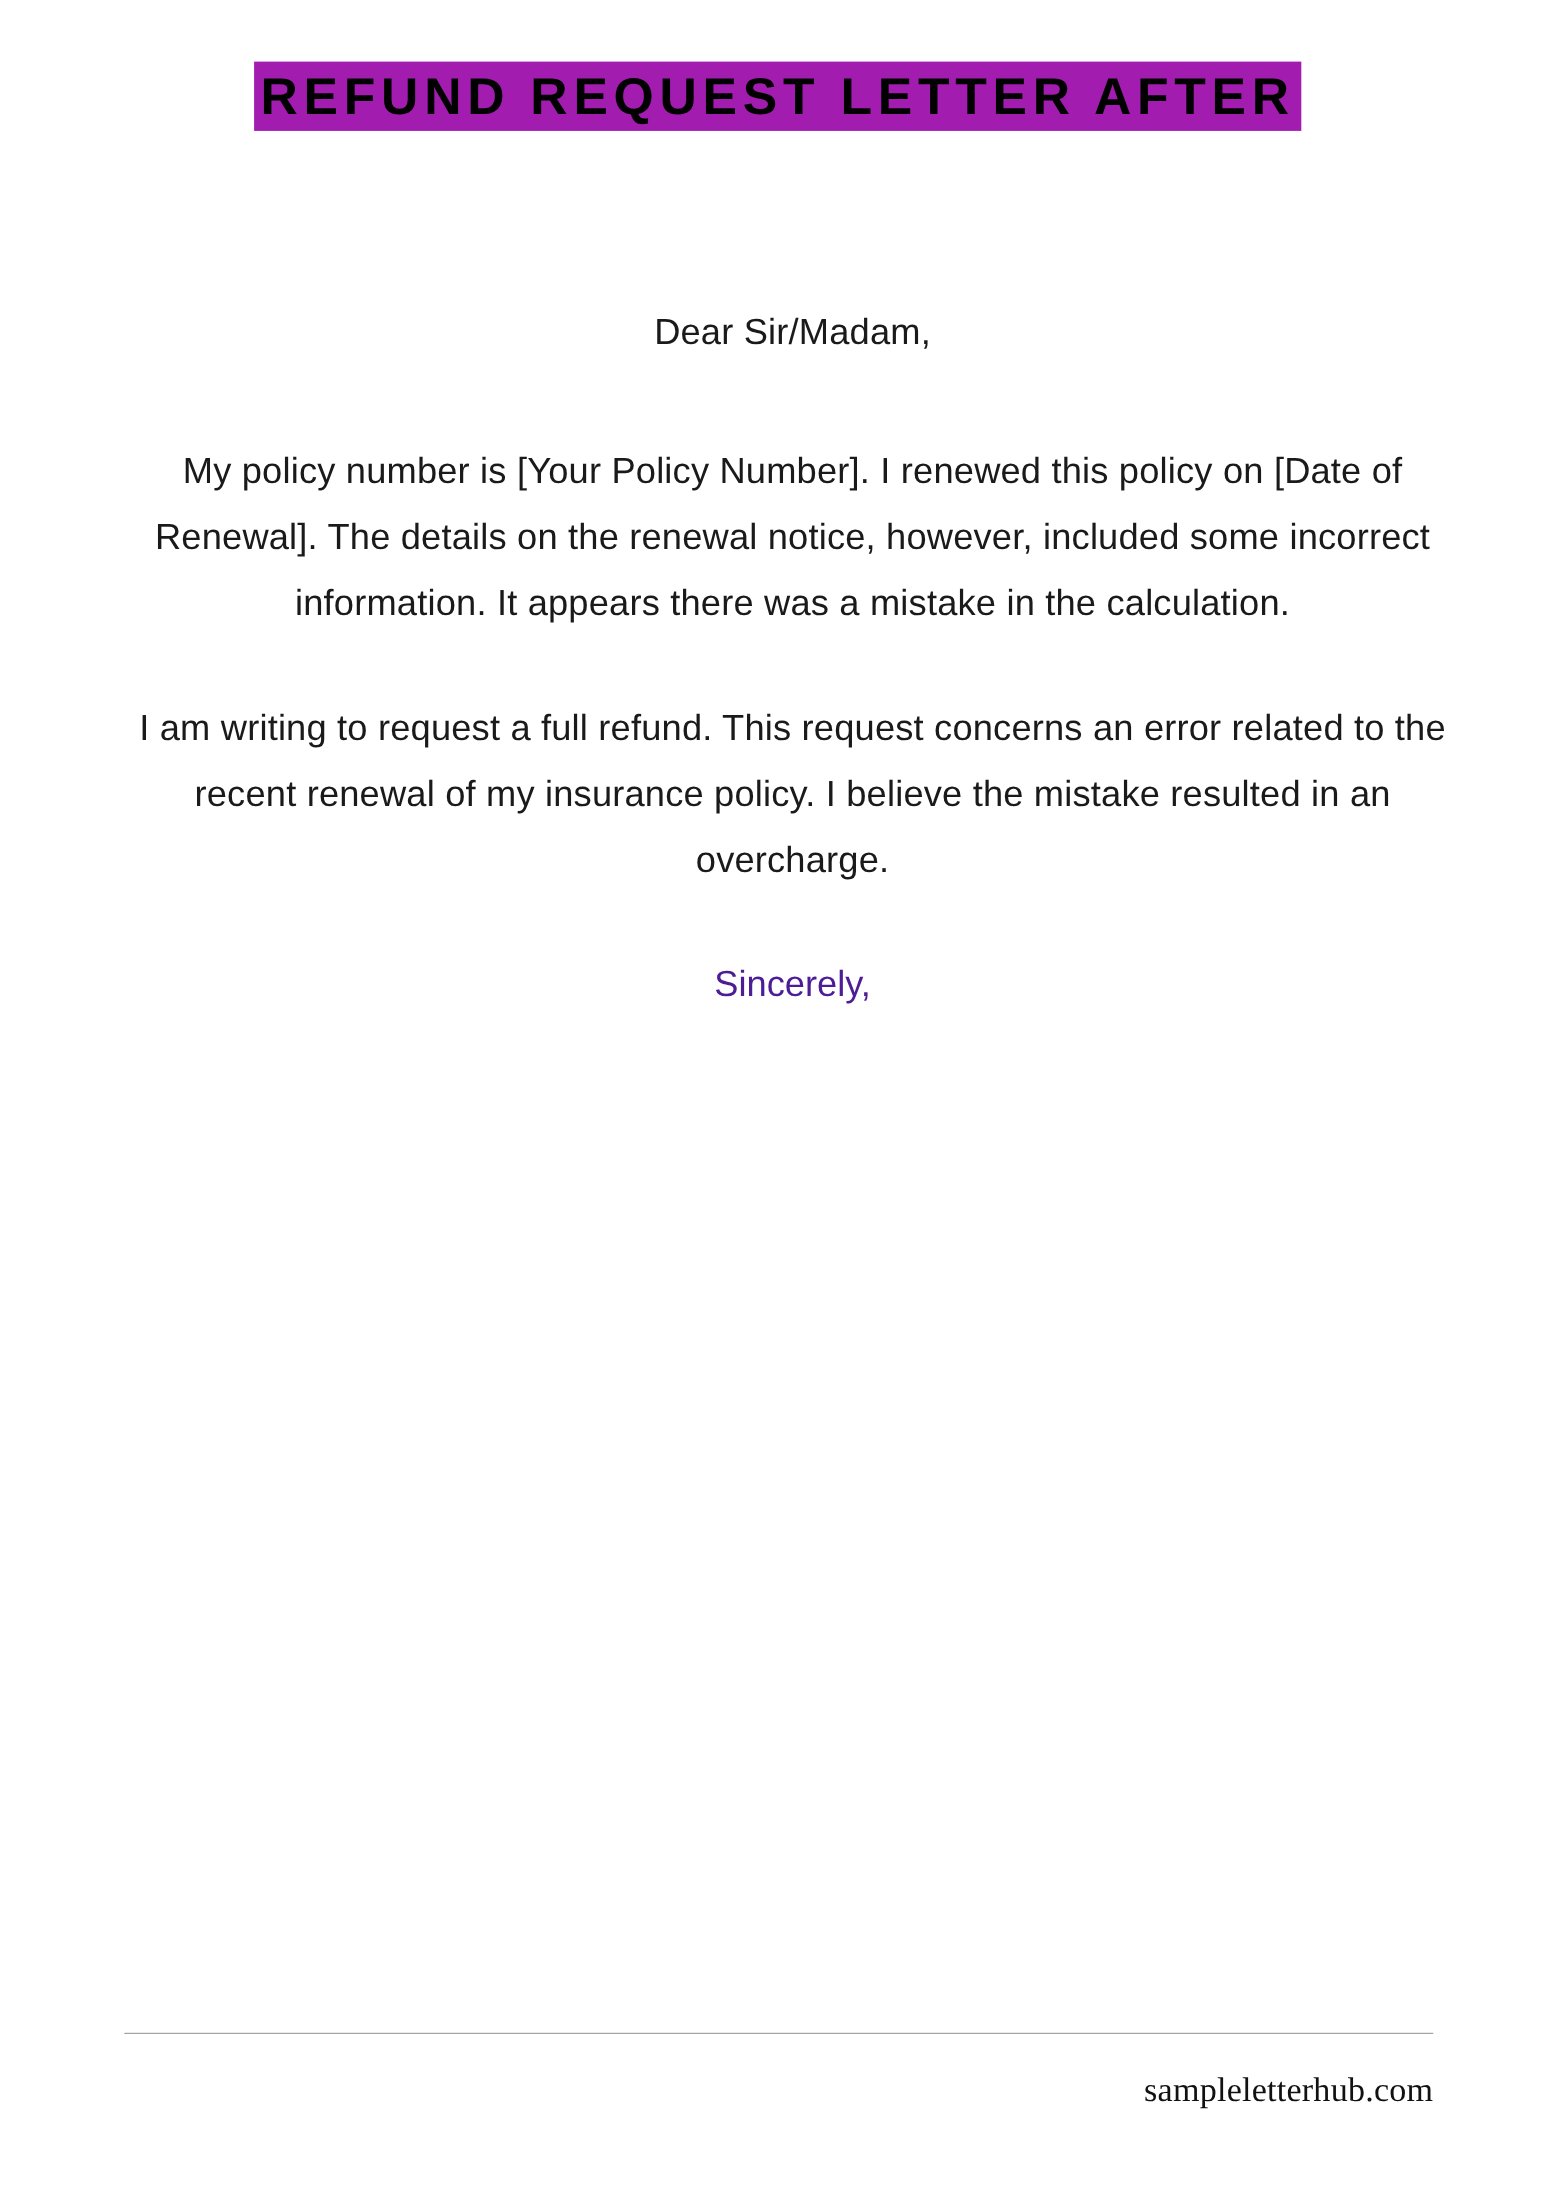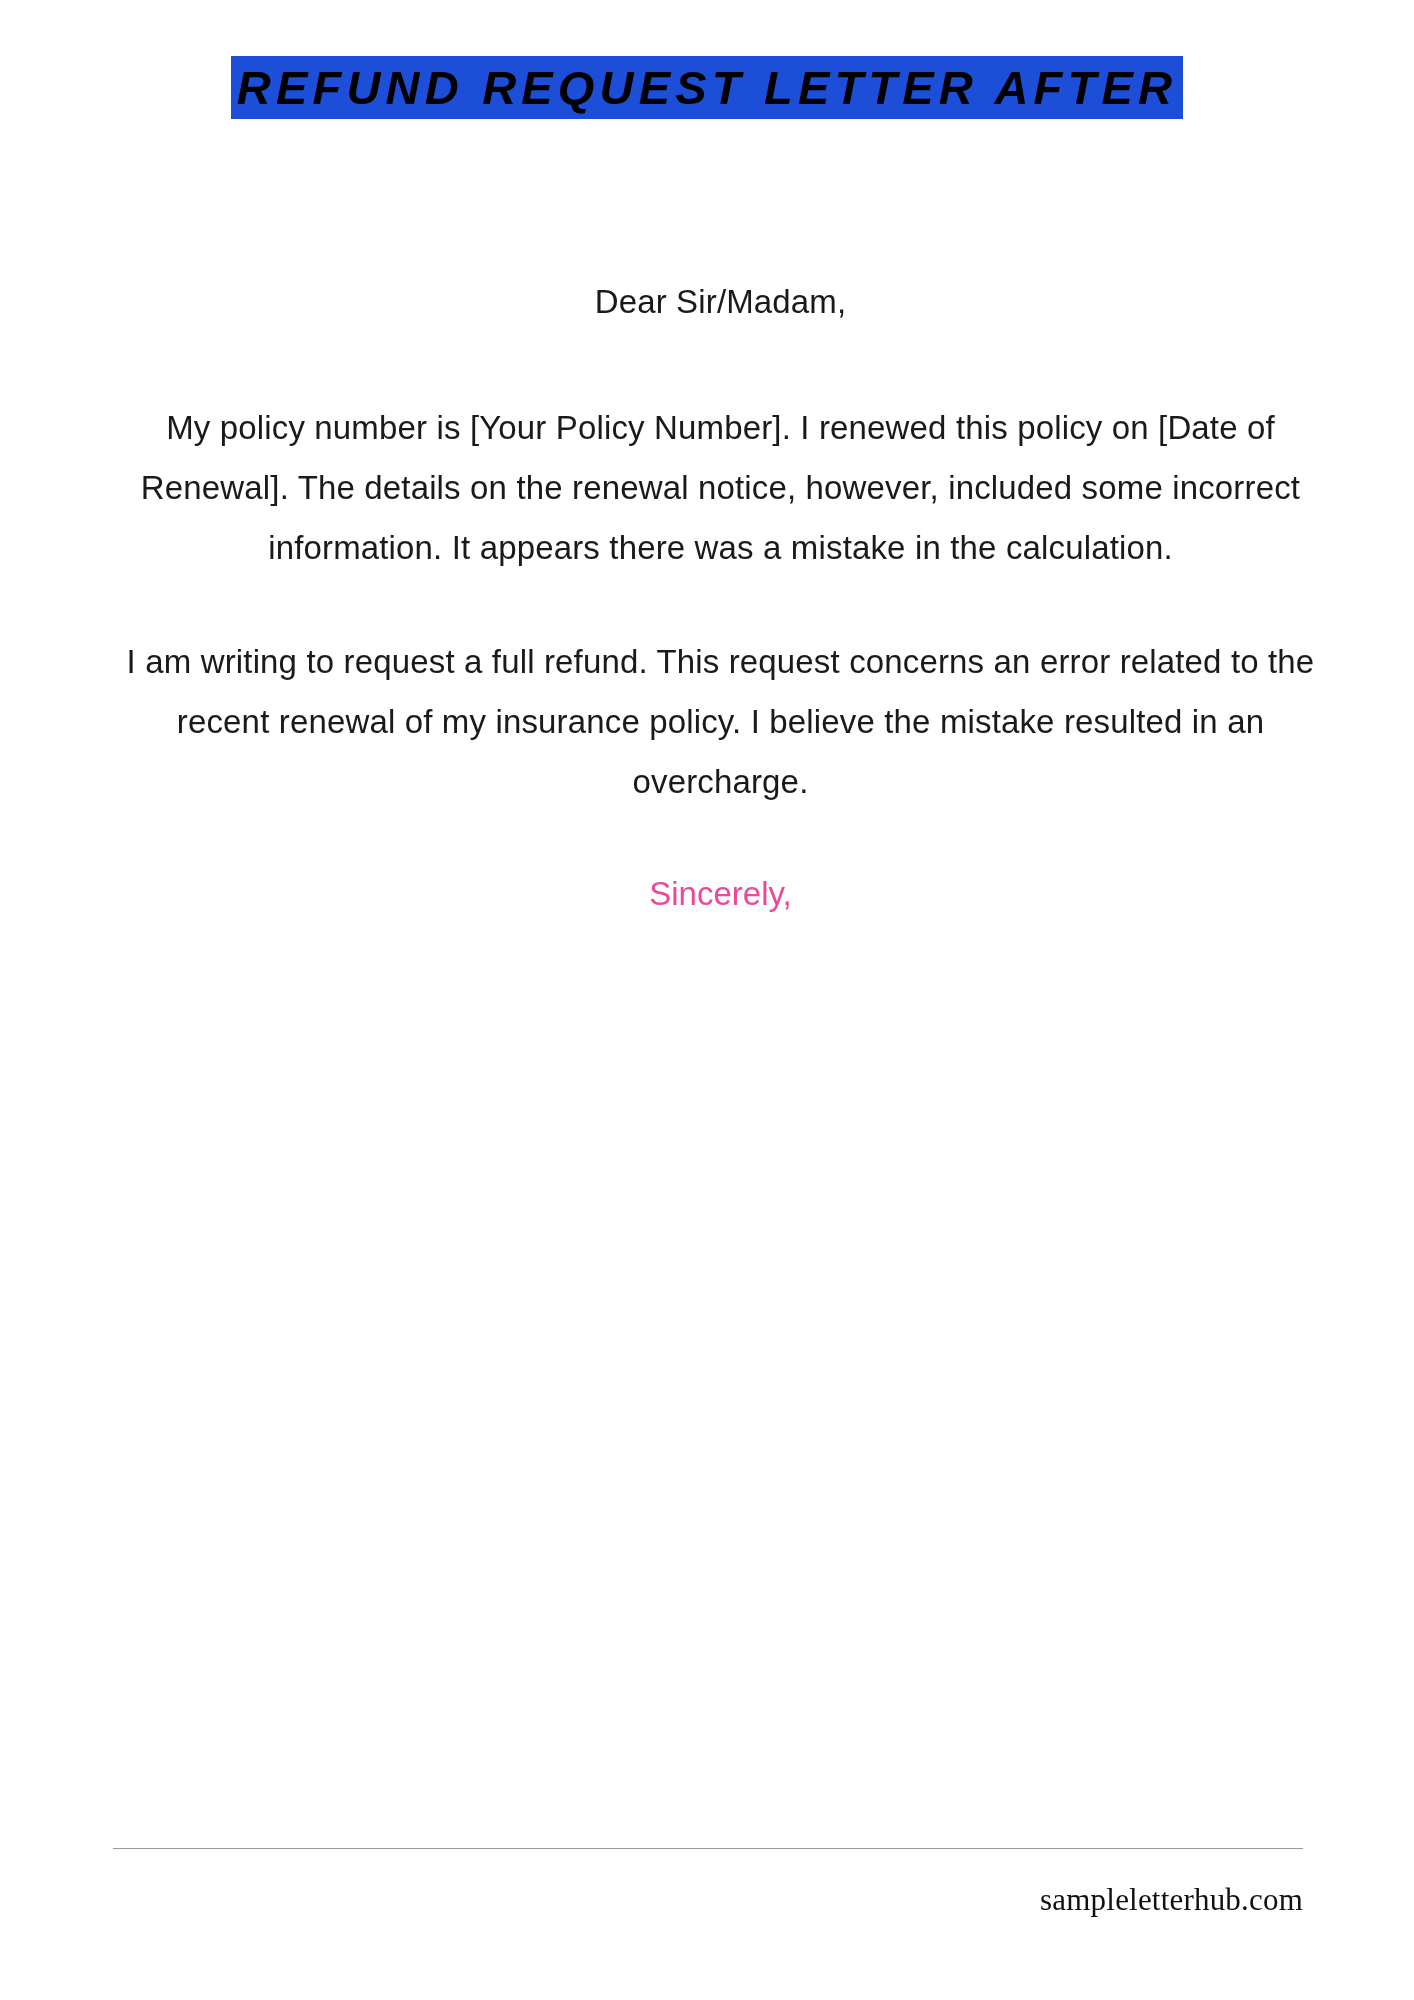--- a/index.html
+++ b/index.html
@@ -35,25 +35,24 @@
   }
   .title-line {
     display: inline;
     font-family: "Liberation Sans", sans-serif;
     font-weight: 700;
     font-size: 47px;
     line-height: 1.42;
     letter-spacing: 5.2px;
     color: #000000;
     text-transform: uppercase;
-    background-color: #1d4ed8;
+    background-color: #a21caf;
     box-decoration-break: clone;
     -webkit-box-decoration-break: clone;
     padding: 5px 6px;
-    font-style: italic;
   }
 
   
   .body-block {
     position: absolute;
     left: 113px;
     top: 272px;
     width: 1215px;
     text-align: center;
   }
@@ -74,21 +73,21 @@
     line-height: 1.72;
   }
   .sign-block {
     margin-top: 34px;
   }
   .sign-line {
     font-family: "Liberation Sans", sans-serif;
     font-weight: 300;
     font-size: 33px;
     line-height: 1.72;
-    color: #ec4899;
+    color: #4c1d95;
     margin: 0;
   }
 
   
   .footer {
     position: absolute;
     left: 113px;
     top: 1848px;
     width: 1190px;
   }

